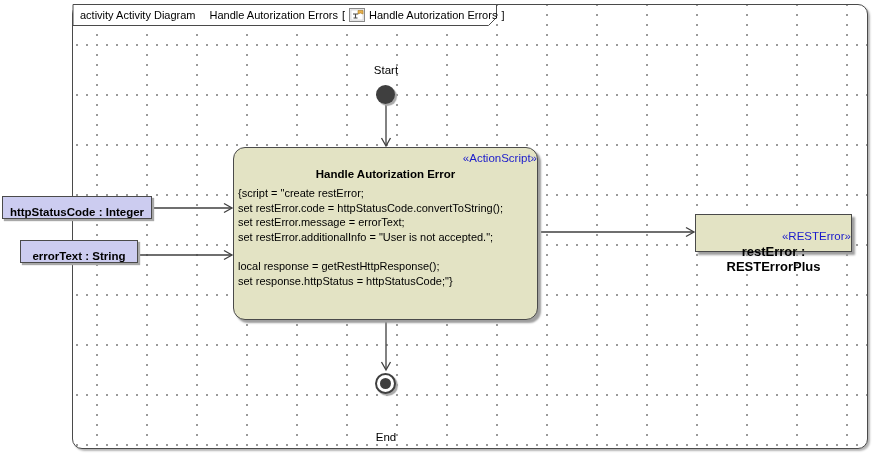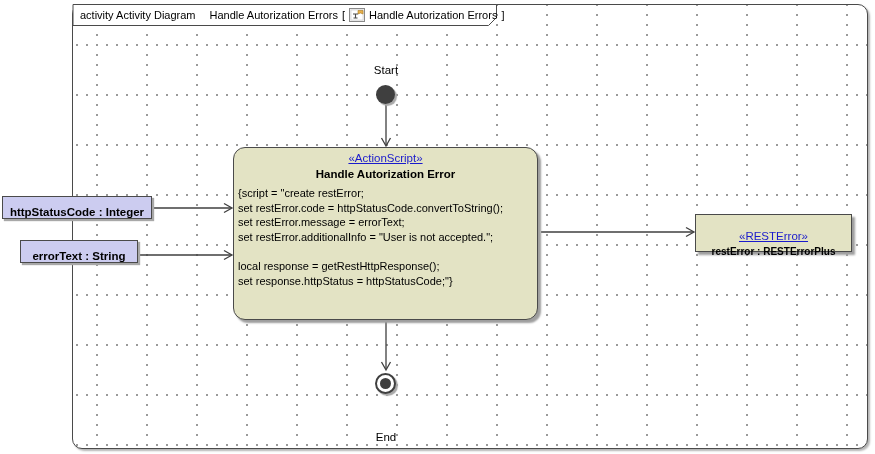--- a/index.html
+++ b/index.html
@@ -64,21 +64,21 @@
 
   .action-node{
     position:absolute;left:233px;top:147px;width:305px;height:173px;
     background:#e3e3c4;
     border:1px solid #4a4a4a;border-radius:12px;
     box-shadow:3px 3px 2px #9e9e9e;
     box-sizing:border-box;
     padding-top:3px;
   }
   .stereotype{
-    text-align:center;color:#1a1acc;font-size:11.5px;line-height:15px;text-decoration:underline;
+    text-align:right;color:#1a1acc;font-size:11.5px;line-height:15px;
   }
   .node-name{
     text-align:center;font-weight:bold;font-size:11.5px;line-height:16px;
   }
   .script{
     margin-top:4px;padding-left:4px;padding-right:2px;
     font-size:11px;
   }
   .script-line{min-height:14.6px;line-height:14.6px;white-space:nowrap;}
 
@@ -96,21 +96,21 @@
 
   .rest-node{
     position:absolute;left:695px;top:214px;width:157px;height:38px;
     background:#e3e3c4;
     border:1px solid #4a4a4a;
     box-shadow:3px 3px 2px #9e9e9e;
     box-sizing:border-box;
     padding-top:14px;
   }
   .rest-node .stereotype{line-height:15px;}
-  .rest-node .node-name{line-height:15px;font-size:10px;}
+  .rest-node .node-name{line-height:15px;font-size:13px;}
 </style>
 </head>
 <body>
 
 <div class="canvas">
 
   <div class="frame"></div>
 
   <svg class="connectors">
 

